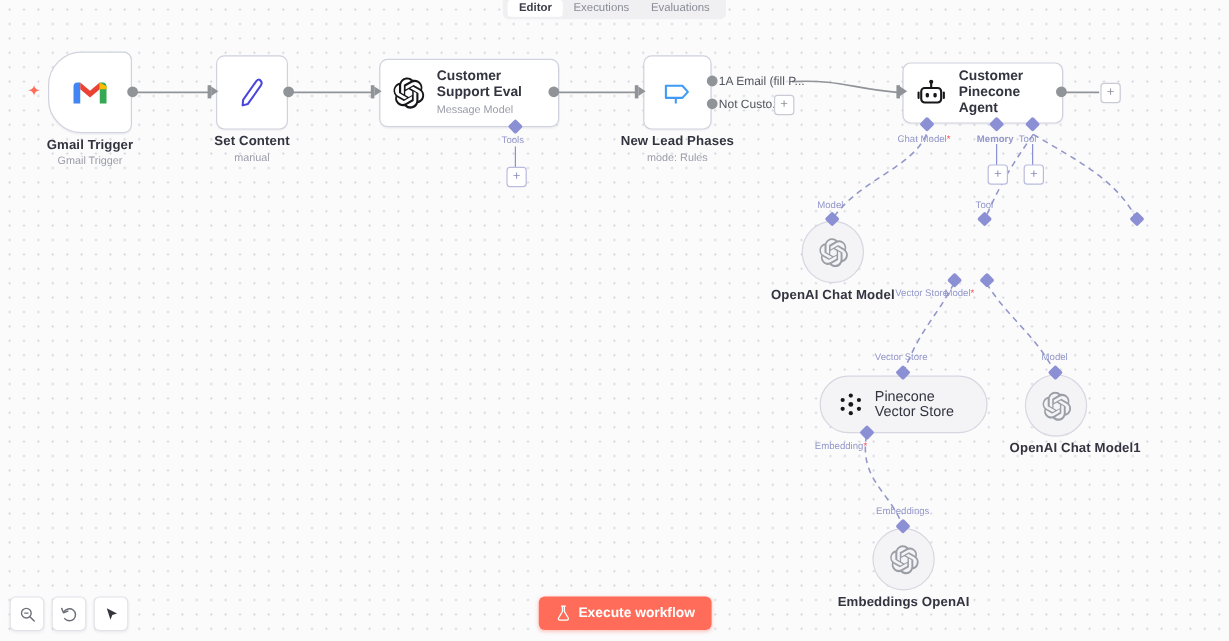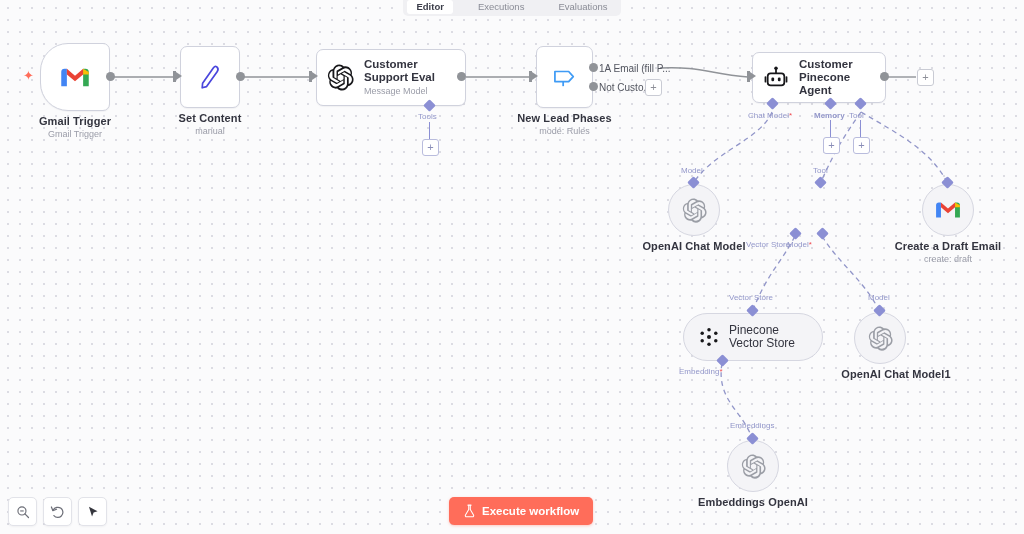--- a/index.html
+++ b/index.html
@@ -16,21 +16,21 @@
     background-position:2px 2px;
   }
 
   
   .tabbar{
     position:absolute;top:0;left:0;width:1024px;height:14px;
     display:flex;justify-content:center;align-items:flex-start;
     background:transparent;z-index:40;
   }
   .tabwrap{
-    display:flex;align-items:center;gap:16px;
+    display:flex;align-items:center;gap:0px;
     background:#f0f0f3;border-radius:0 0 5px 5px;padding:0 4px 3px 4px;
     height:13px;
   }
   .tab{
     font-size:9.5px;color:#8a8c96;padding:1px 9px 2px 9px;border-radius:3px;
     line-height:11px;white-space:nowrap;
   }
   .tab.active{background:#ffffff;color:#3b3d49;font-weight:600;}
 
   
@@ -288,34 +288,20 @@
   <div class="plabel" style="left:813px;top:166px;">Tool</div>
   <div class="diamond" style="left:816px;top:178px;"></div>
   <div class="diamond" style="left:791px;top:229px;"></div>
   <div class="plabel" style="left:746px;top:240px;">Vector Store</div>
   <div class="diamond" style="left:818px;top:229px;"></div>
   <div class="plabel" style="left:787px;top:240px;">
     <span>Model</span><span class="req">*</span>
   </div>
 
   <div class="diamond" style="left:943px;top:178px;"></div>
-  <div class="node" style="left:922px;top:184px;">
-    <div class="circ" style="width:52px;height:52px;">
-      <span>
-        <svg width="26" height="20" viewBox="0 0 48 36">
-          <path d="M2,32 L2,9 C2,6 4,4 7,4 L11,4 L11,32 Z" fill="#4285f4"></path>
-          <path d="M37,4 L41,4 C44,4 46,6 46,9 L46,32 L37,32 Z" fill="#34a853"></path>
-          <path d="M11,4 L24,15 L37,4 L37,13 L24,24 L11,13 Z" fill="#ea4335"></path>
-          <path d="M37,4 L46,9 L46,13 L37,13 Z" fill="#fbbc04"></path>
-        </svg>
-      </span>
-    </div>
-    <div class="nlabel" style="top:56px;">Create a Draft Email</div>
-    <div class="nsub" style="top:70px;">create: draft</div>
-  </div>
 
   <div class="plabel" style="left:729px;top:293px;">Vector Store</div>
   <div class="diamond" style="left:748px;top:306px;"></div>
   <div class="node" style="left:683px;top:313px;">
     <div class="pill" style="width:140px;height:48px;padding:0 14px;">
       <span style="margin-right:9px;">
         <svg width="22" height="22" viewBox="0 0 24 24">
           <circle cx="12" cy="4" r="1.9" fill="#17171a"></circle>
           <circle cx="12" cy="20" r="1.9" fill="#17171a"></circle>
           <circle cx="4.6" cy="8" r="1.9" fill="#17171a"></circle>

